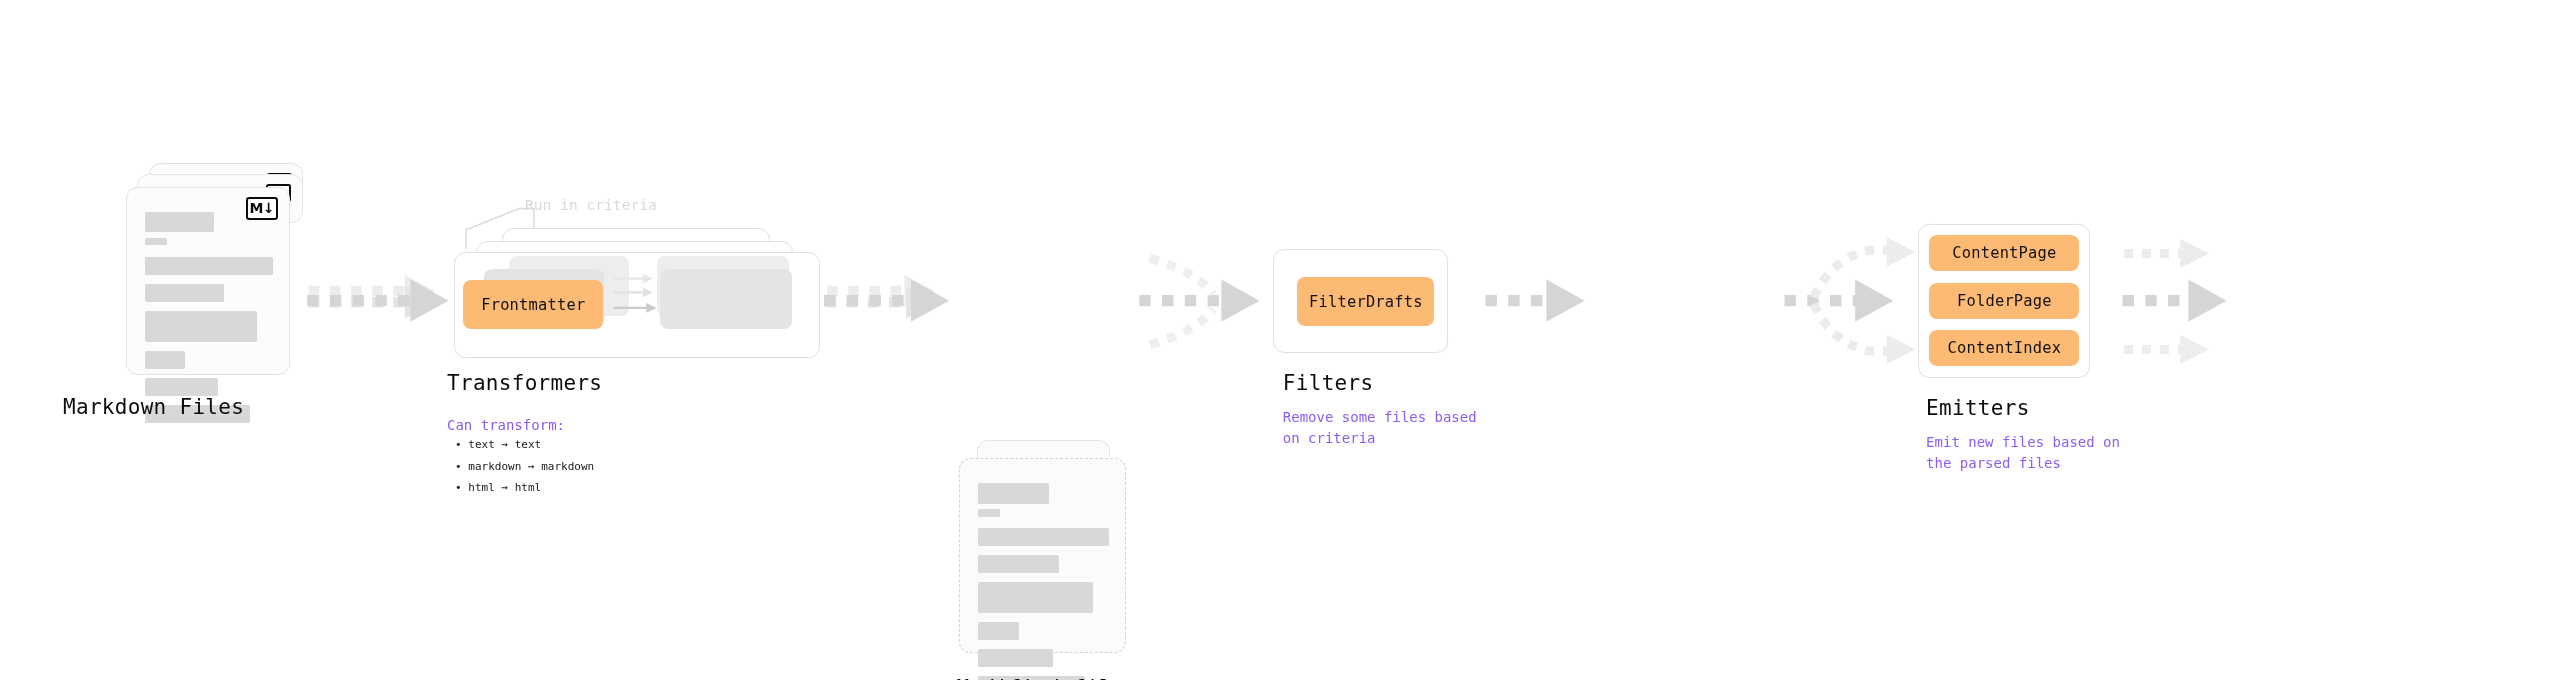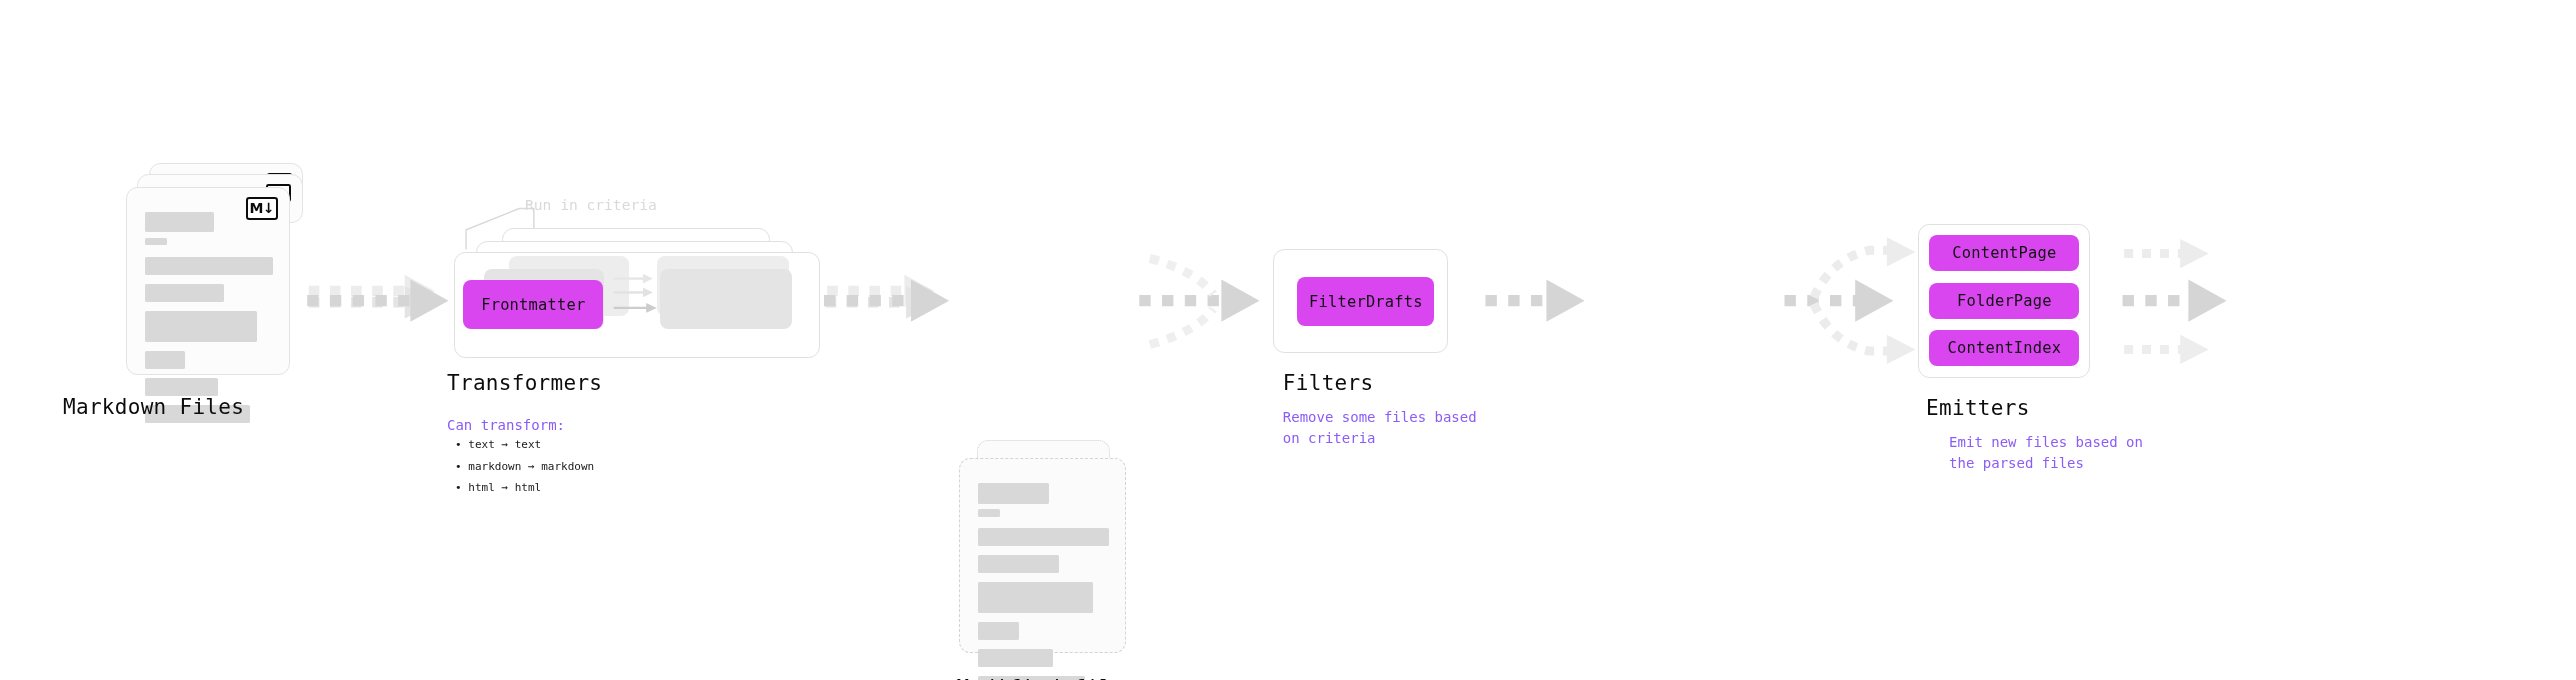--- a/index.html
+++ b/index.html
@@ -52,21 +52,21 @@
   }
   .md-badge-sm{width:21px;height:14px;border-width:2px;border-radius:2.4px;font-size:10.6px;}
 
   
   .pbox{
     position:absolute;box-sizing:border-box;
     border:1.4px solid #e0e0e0;border-radius:11.4px;background:#ffffff;
   }
   .pill{
     position:absolute;box-sizing:border-box;
-    background:#d946ef;border-radius:8.1px;
+    background:#fdba74;border-radius:8.1px;
     display:flex;align-items:center;justify-content:center;
     font-size:15.4px;color:#121212;letter-spacing:0.2px;white-space:nowrap;
   }
   .pill.ghost1{background:#e4e4e4;}
   .pill.ghost2{background:#ededed;}
 
   
   .cap-title{
     position:absolute;font-size:21px;letter-spacing:0.3px;color:#0c0c0c;white-space:nowrap;
   }
@@ -224,18 +224,18 @@
     <div class="cap-sub" style="left:9.8px;top:158px;">Remove some files based
 on criteria</div>
   </div>
 
   <div class="node" style="left:1918px;top:224px;width:244px;height:244px;">
     <div class="pbox" style="left:0px;top:0px;width:172px;height:154px;"></div>
     <div class="pill" style="left:11.4px;top:11.4px;width:150px;height:36px;">ContentPage</div>
     <div class="pill" style="left:11.4px;top:59px;width:150px;height:36px;">FolderPage</div>
     <div class="pill" style="left:11.4px;top:106px;width:150px;height:36px;">ContentIndex</div>
     <div class="cap-title" style="left:8.1px;top:172px;">Emitters</div>
-    <div class="cap-sub" style="left:8.1px;top:208px;margin-left:23px;">Emit new files based on
+    <div class="cap-sub" style="left:8.1px;top:208px;">Emit new files based on
 the parsed files</div>
   </div>
 
 </div>
 
 
 </body></html>

